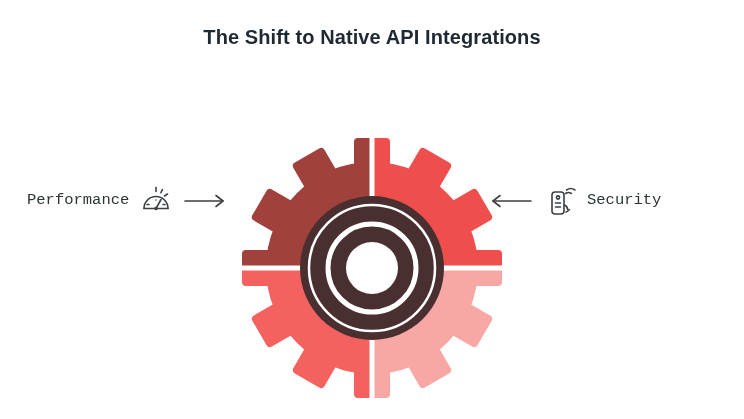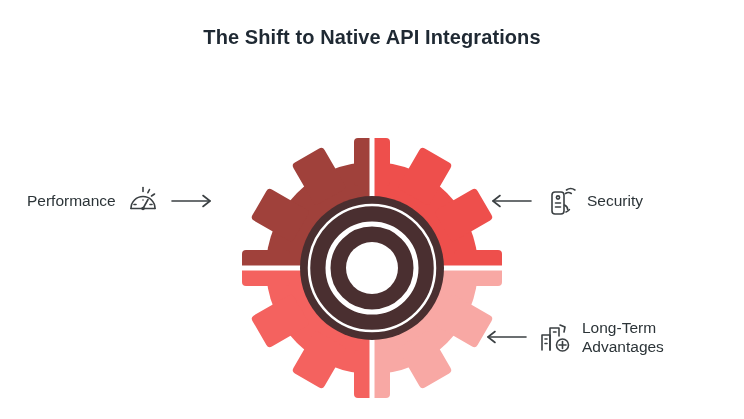--- a/index.html
+++ b/index.html
@@ -42,20 +42,21 @@
   .gear-wrap svg {
     display: block;
   }
 
   
   .node {
     position: absolute;
     display: flex;
     align-items: center;
     gap: 10px;
+    font-family: Liberation Mono, monospace;
   }
   .node-label {
     font-size: 15.5px;
     color: #2c3438;
     line-height: 1.25;
     white-space: pre-line;
   }
   .icon {
     width: 34px;
     height: 34px;
@@ -184,37 +185,14 @@
         <path d="M12.5 23 h5"></path>
         <path d="M22.5 9.5c1.8-1.2 4-1.2 5.8 0"></path>
         <path d="M23.5 6c2.6-1.8 5.8-1.8 8.4 0"></path>
         <path d="M21.5 21c2 1 3.2 2.6 3.2 4.8"></path>
         <path d="M23 28 c1.5-.5 2.6-1.3 3.4-2.4"></path>
       </g>
     </svg>
     <div class="node-label">Security</div>
   </div>
 
-  <div class="node right" id="node-advantages">
-    <svg class="arrow" viewBox="0 0 46 16">
-      <g stroke="#3b4043" stroke-width="1.6" fill="none" stroke-linecap="round" stroke-linejoin="round">
-        <path d="M44 8 H6"></path>
-        <path d="M13 2.5 L6 8 L13 13.5"></path>
-      </g>
-    </svg>
-    <svg class="icon" viewBox="0 0 34 34">
-      <g fill="none" stroke="#3b4043" stroke-width="1.6" stroke-linecap="round" stroke-linejoin="round">
-        <path d="M4 30 V15 h8 V30"></path>
-        <path d="M12 30 V8 h9 v8"></path>
-        <path d="M7 19 h2"></path>
-        <path d="M7 23.5 h2"></path>
-        <path d="M15.5 12 h2.5"></path>
-        <path d="M22 5 l5 2 -1 5"></path>
-        <circle cx="24.5" cy="25" r="6"></circle>
-        <path d="M24.5 21.5 v7"></path>
-        <path d="M21 25 h7"></path>
-      </g>
-    </svg>
-    <div class="node-label">Long-Term
-Advantages</div>
-  </div>
 
 </div>
 
 </body></html>

